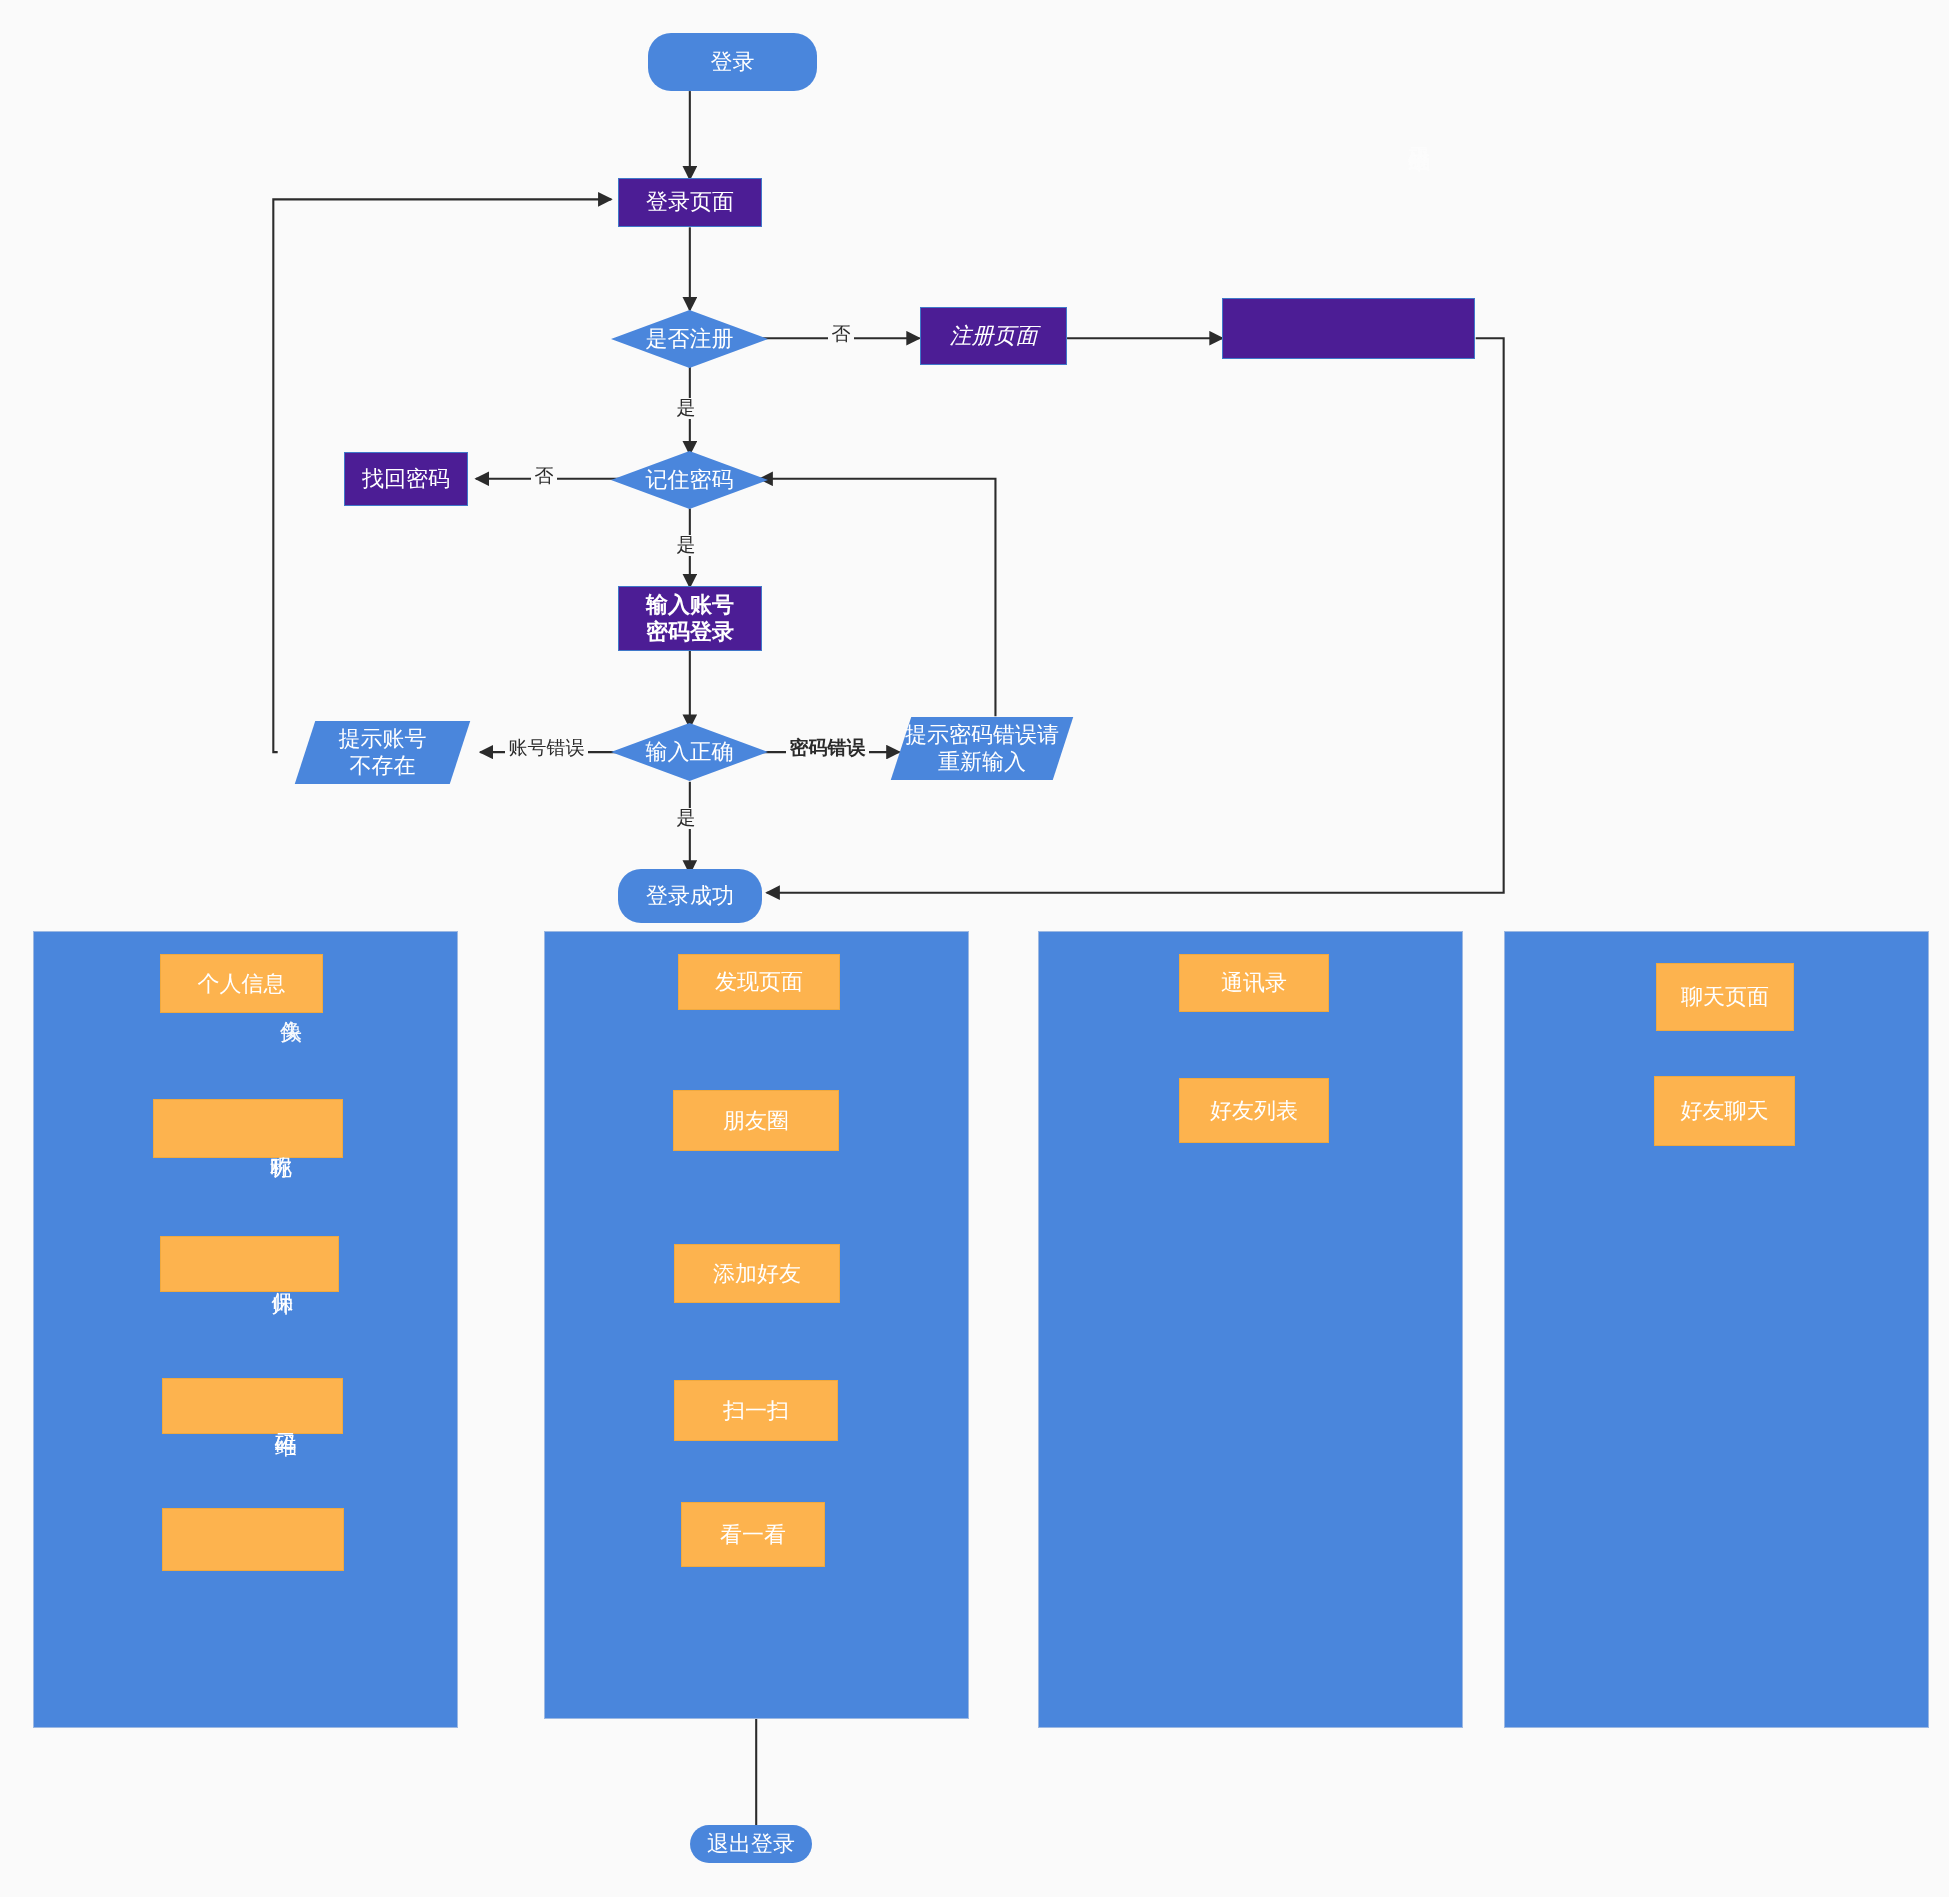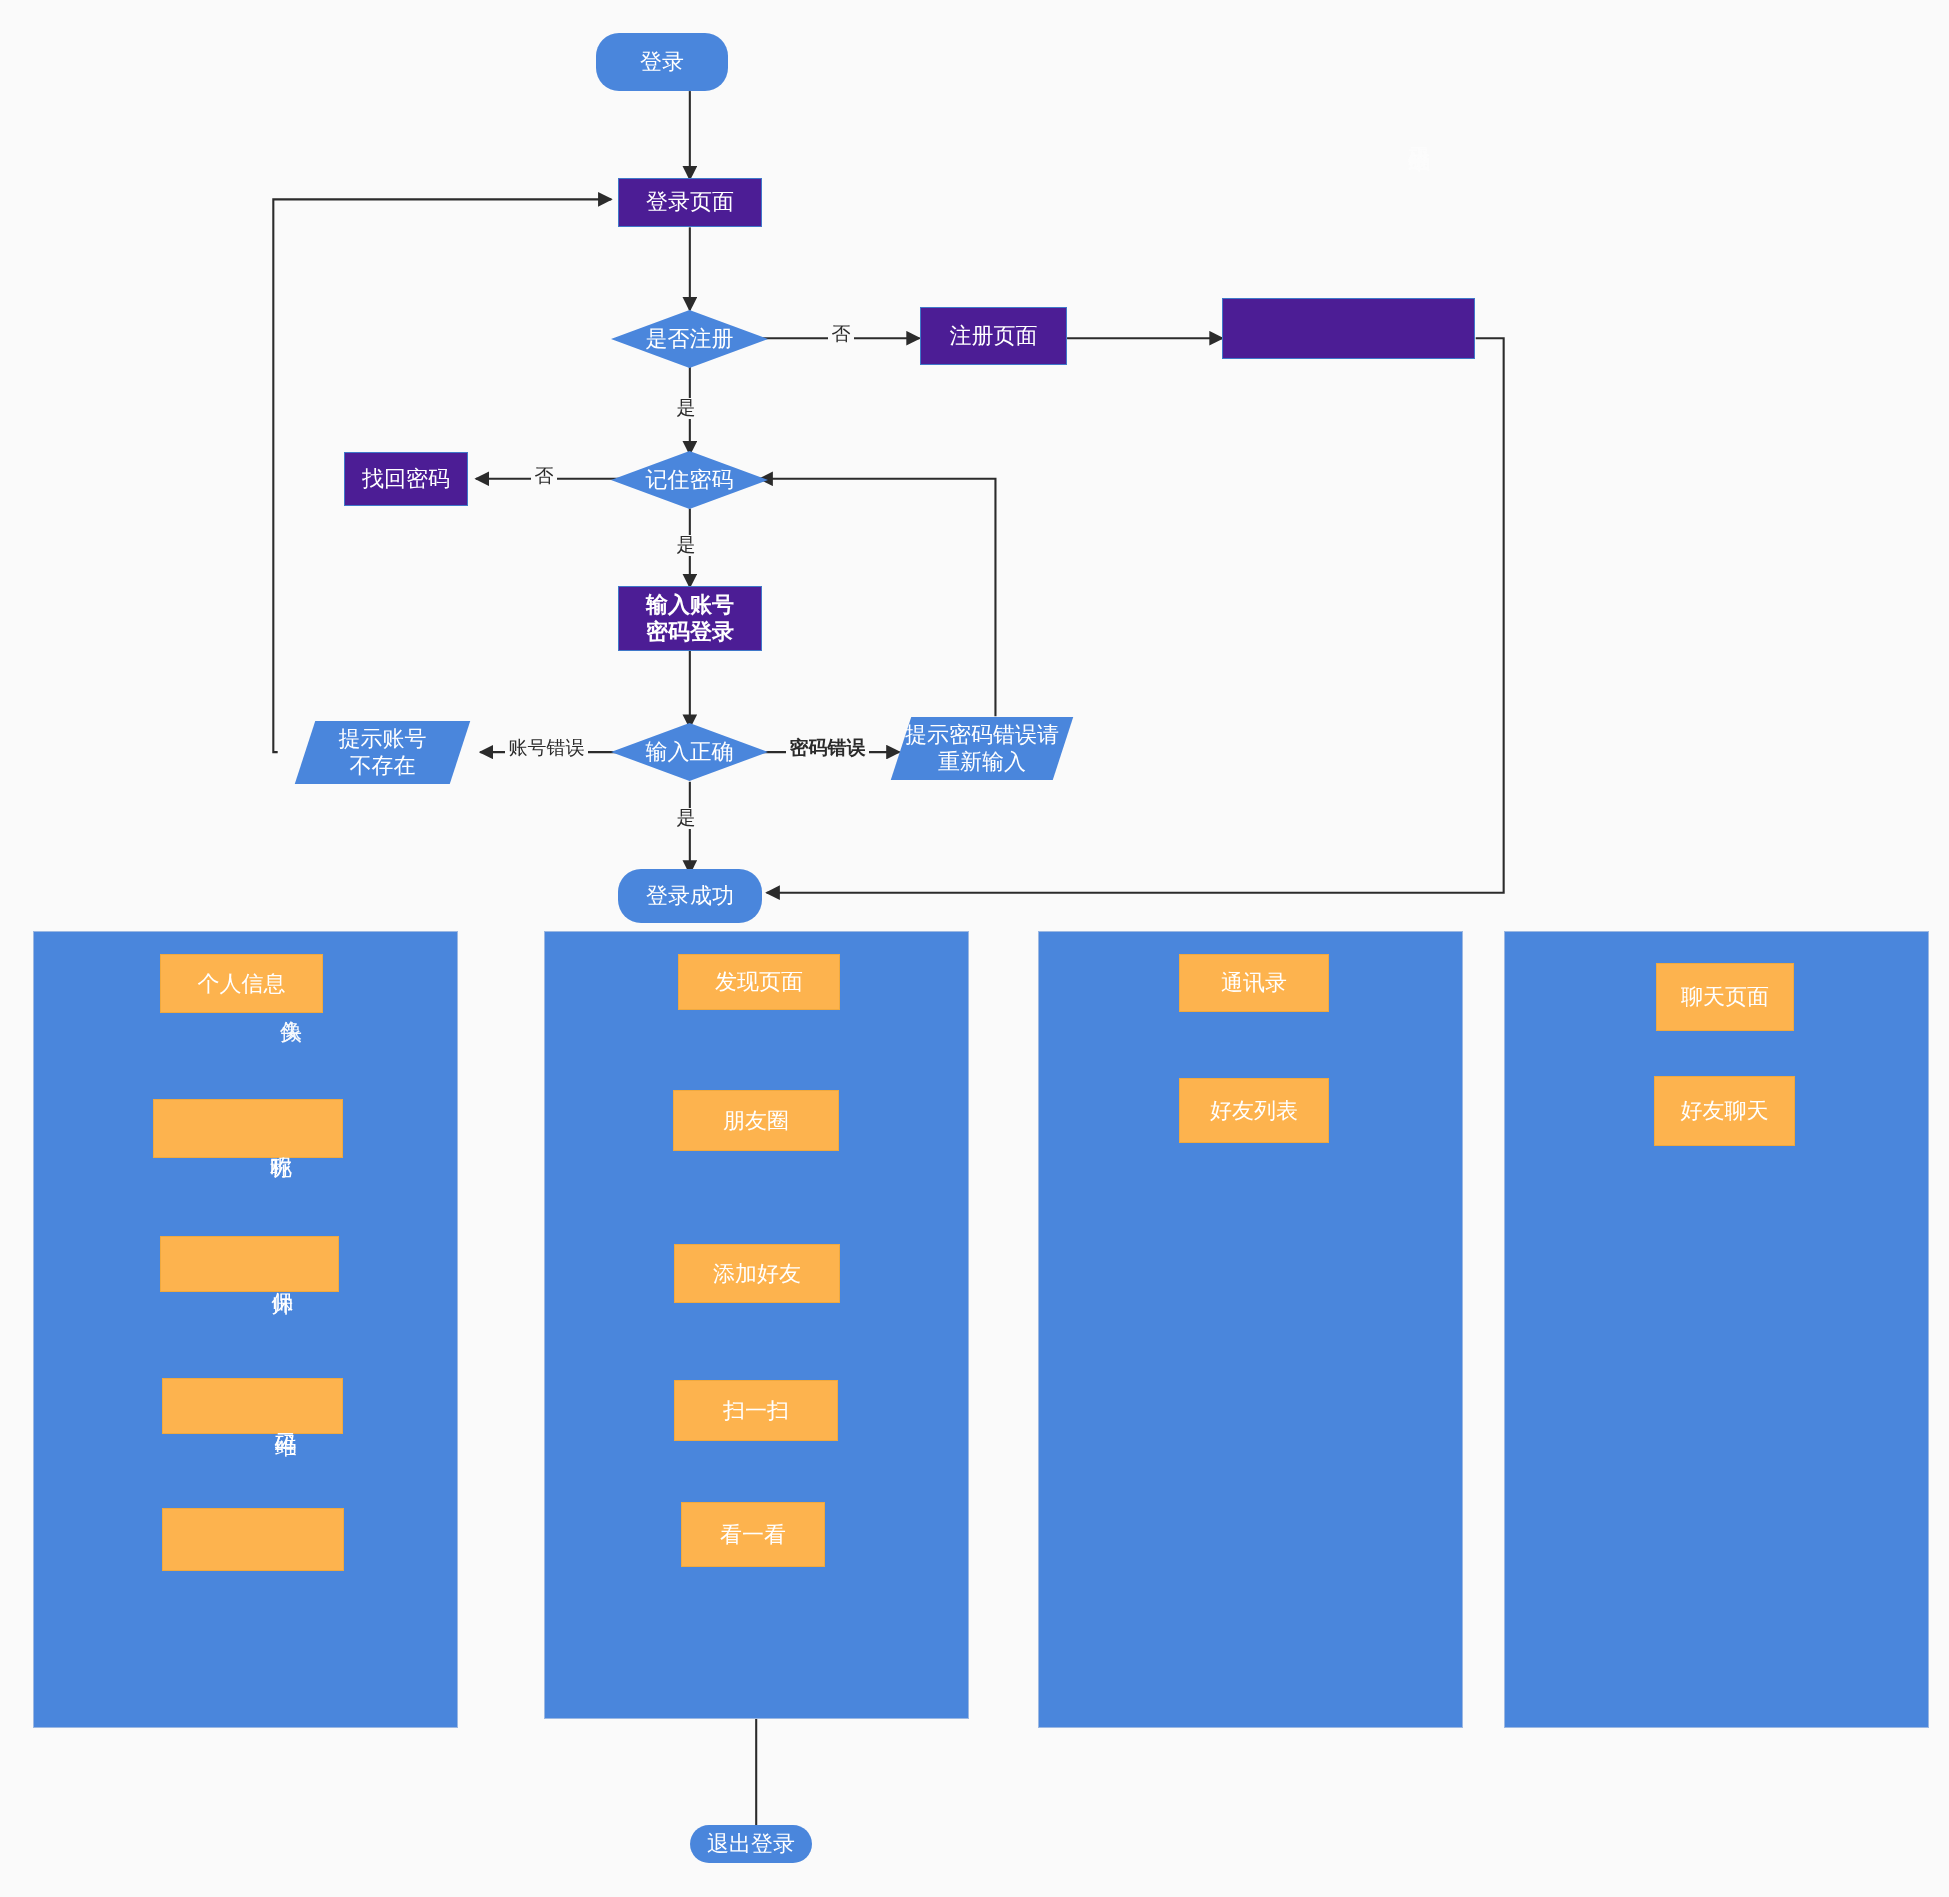--- a/index.html
+++ b/index.html
@@ -117,34 +117,34 @@
 
       <path d="M 1140 820 L 1140 548 L 870 548"></path>
 
       <path d="M 1222 387 L 1400 387"></path>
       <path d="M 1690 387 L 1722 387 L 1722 1022 L 878 1022"></path>
 
       <path d="M 866 1968 L 866 2112"></path>
     </g>
   </svg>
 
-  <div class="node term" style="left:596px;top:33px;width:132px;height:58px;">
+  <div class="node term" style="left:648px;top:33px;width:169px;height:58px;">
     <span>登录</span>
   </div>
 
   <div class="node proc" style="left:618px;top:178px;width:144px;height:49px;">
     <span>登录页面</span>
   </div>
 
   <div class="node dia" style="left:611px;top:310px;width:157px;height:58px;">
     <div class="dia-shape"></div>
     <span class="dia-label">是否注册</span>
   </div>
 
-  <div class="node proc" style="left:920px;top:307px;width:147px;height:58px;">
+  <div class="node proc" style="left:920px;top:307px;width:147px;height:58px;font-style:italic;">
     <span>注册页面</span>
   </div>
 
   <div class="node proc" style="left:1222px;top:298px;width:253px;height:61px;">
     <span></span>
   </div>
 
   <div class="ghost" style="left:1404px;top:131px;">生成二维码</div>
 
   <div class="node dia" style="left:611px;top:451px;width:157px;height:58px;">

